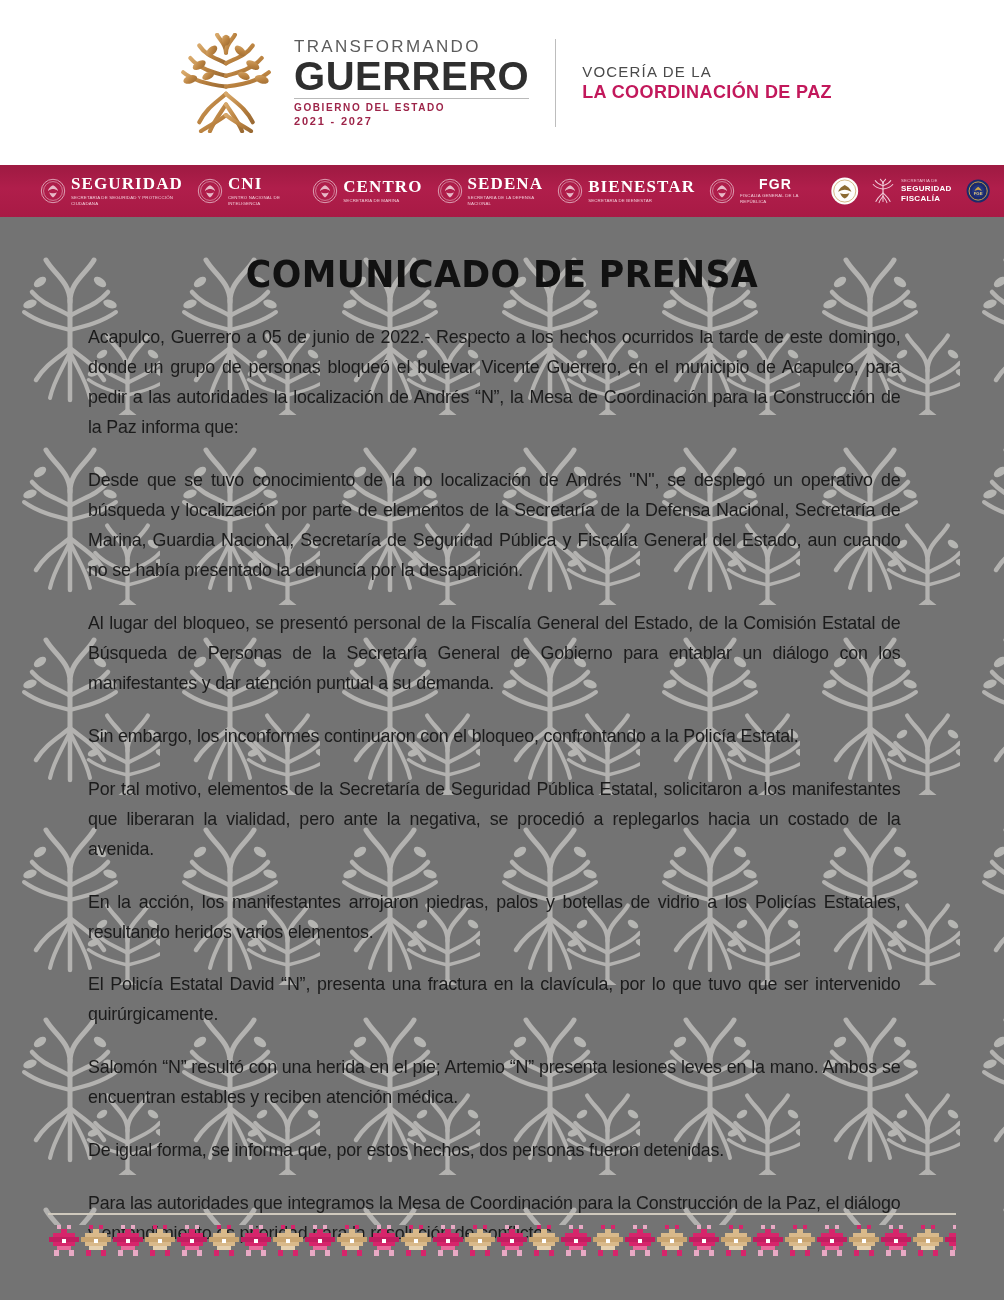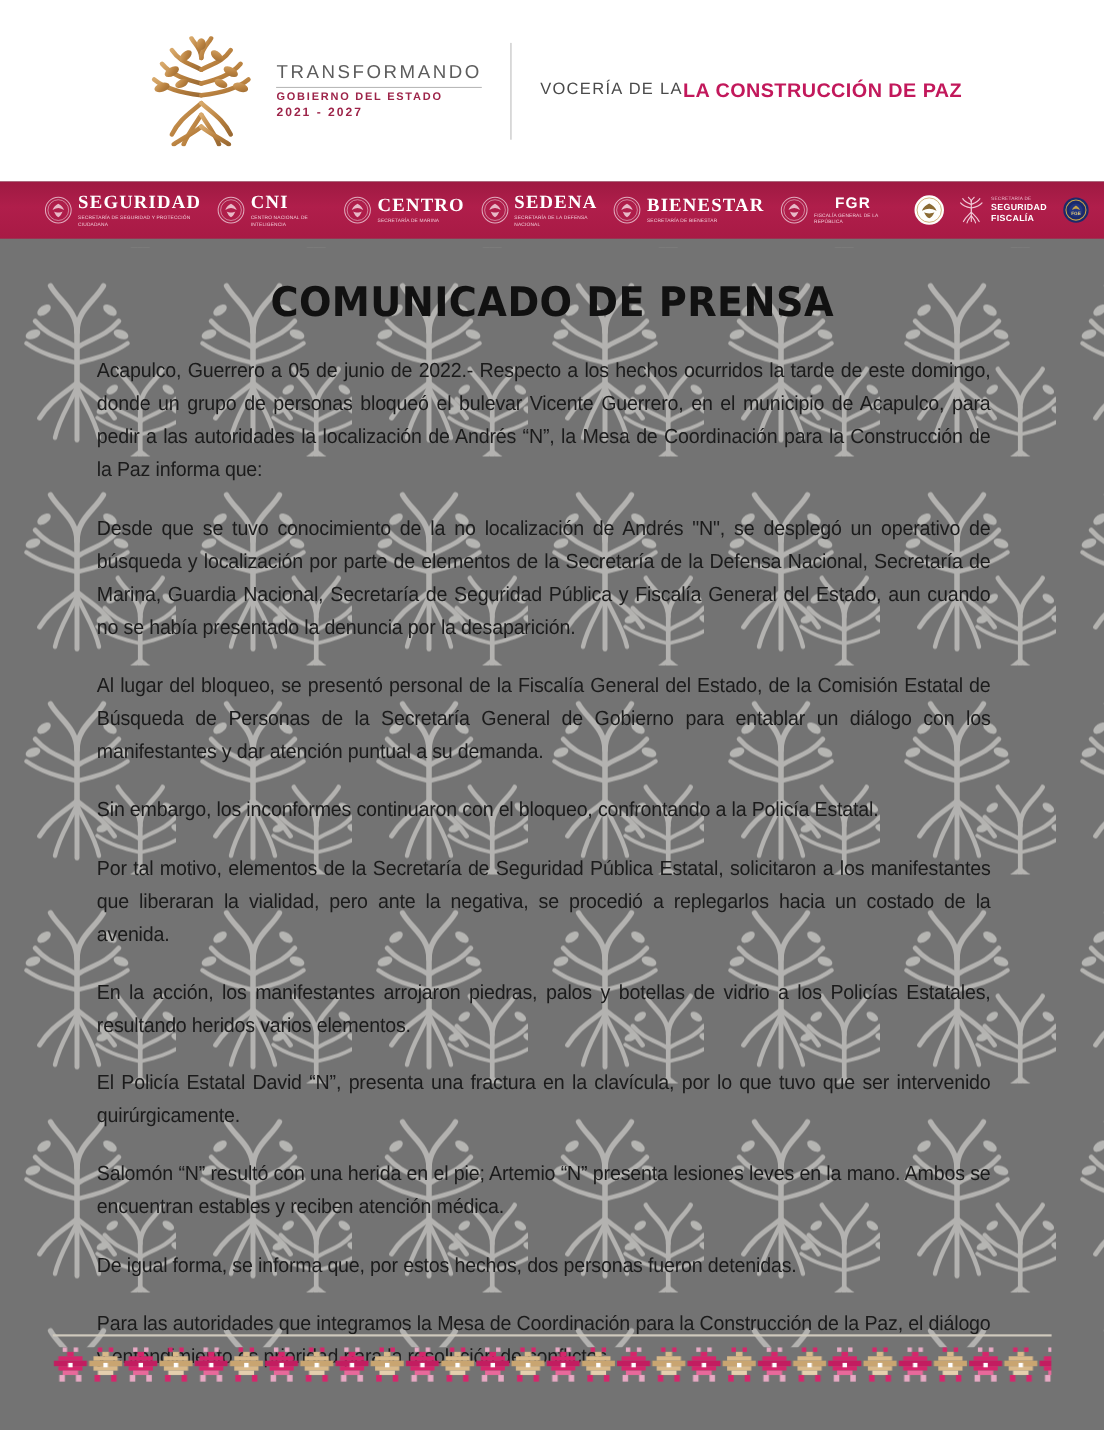--- a/index.html
+++ b/index.html
@@ -35,21 +35,21 @@
     line-height:.95;
   }
   .w-rule{height:1px;background:#b9b9b9;margin:3px 0 4px 0;width:100%;}
   .w-gobierno{
     font-size:10px;font-weight:bold;color:#9d2449;letter-spacing:1.6px;
   }
   .w-years{
     font-size:11px;font-weight:bold;color:#9d2449;letter-spacing:1.8px;margin-top:3px;
   }
   .vdivider{width:1px;height:88px;background:#bdbdbd;margin:0 26px;}
-  .vocería{display:flex;line-height:1.15;}
+  .vocería{display:flex;flex-direction:column;line-height:1.15;}
   .v-top{font-size:15px;color:#4a4a4a;letter-spacing:1.2px;margin-bottom:2px;}
   .v-line{font-size:18px;font-weight:bold;color:#c2185b;letter-spacing:.4px;}
 
   
   .band{
     position:relative;z-index:2;height:52px;width:100%;
     background:linear-gradient(180deg,#9e1a42 0%,#b01e4b 45%,#a81a45 100%);
     display:flex;align-items:center;box-sizing:border-box;
     padding:0 14px 0 40px;gap:0;
   }
@@ -173,31 +173,32 @@
           <ellipse cx="90" cy="36" rx="8" ry="4.4" transform="rotate(30 90 36)"></ellipse>
           <ellipse cx="20" cy="52" rx="8" ry="4.4" transform="rotate(-18 20 52)"></ellipse>
           <ellipse cx="100" cy="52" rx="8" ry="4.4" transform="rotate(18 100 52)"></ellipse>
           <ellipse cx="60" cy="8" rx="4.6" ry="6"></ellipse>
           <ellipse cx="40" cy="48" rx="7" ry="4" transform="rotate(-25 40 48)"></ellipse>
           <ellipse cx="80" cy="48" rx="7" ry="4" transform="rotate(25 80 48)"></ellipse>
         </g>
       </svg>
       <div class="brand-words">
         <div class="w-transformando">TRANSFORMANDO</div>
+        <div class="w-guerrero">GUERRERO</div>
         <div class="w-rule"></div>
         <div class="w-gobierno">GOBIERNO DEL ESTADO</div>
         <div class="w-years">2021 - 2027</div>
       </div>
     </div>
 
     <div class="vdivider"></div>
 
     <div class="vocería">
       <div class="v-top">VOCERÍA DE LA</div>
-      <div class="v-line">LA CONSTRUCCIÓN DE PAZ</div>
+      <div class="v-line">LA COORDINACIÓN DE PAZ</div>
     </div>
   </div>
 
   <div class="band">
 
     <div class="agency">
       <svg class="seal" viewBox="0 0 40 40" aria-hidden="true">
         <circle cx="20" cy="20" r="18" fill="none" stroke="#e6b9c8" stroke-width="1.4"></circle>
         <circle cx="20" cy="20" r="14.5" fill="none" stroke="#e6b9c8" stroke-width="1"></circle>
         <path d="M20 11 C16 13 13 16 12 20 C15 18 18 17 20 17 C22 17 25 18 28 20 C27 16 24 13 20 11 Z" fill="#edc6d2"></path>

